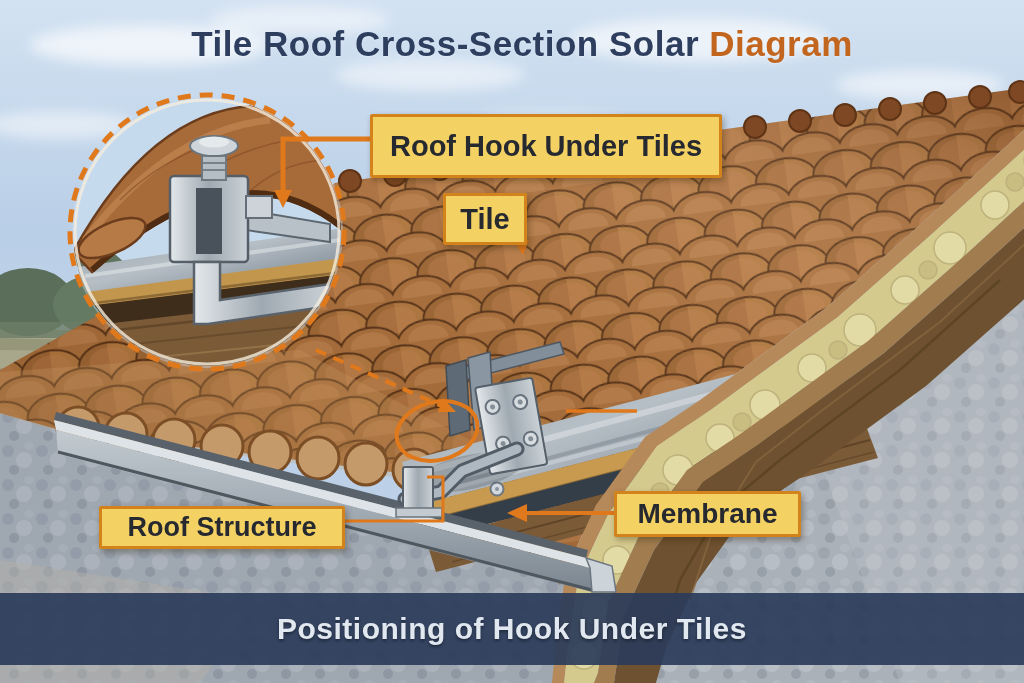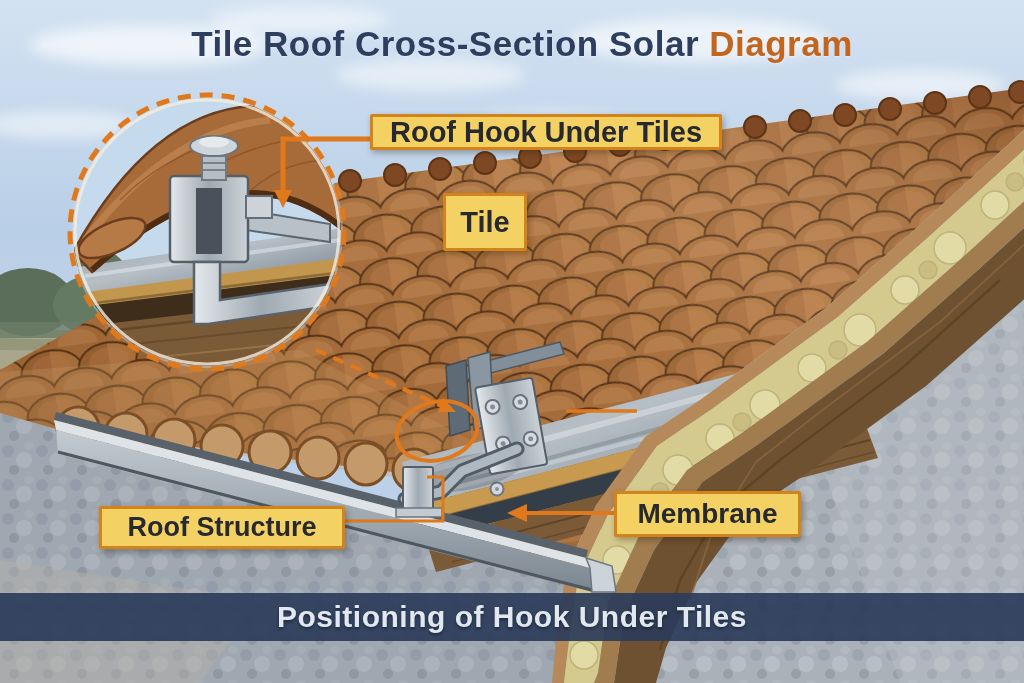--- a/index.html
+++ b/index.html
@@ -17,27 +17,27 @@
     margin-left:20px;
   }
   .page-title .accent{color:#c2661f;}
   .callout{
     position:absolute;display:flex;align-items:center;justify-content:center;
     background:#f3d163;border:3px solid #d2831c;border-radius:2px;
     color:#26292f;font-weight:700;box-sizing:border-box;
     box-shadow:2px 3px 6px rgba(50,35,10,.35);
     z-index:25;white-space:nowrap;
   }
-  .co-roofhook{left:370px;top:114px;width:352px;height:36px;font-size:29px;}
-  .co-tile{left:443px;top:193px;width:84px;height:58px;font-size:29px;}
+  .co-roofhook{left:370px;top:114px;width:352px;height:64px;font-size:29px;}
+  .co-tile{left:443px;top:193px;width:84px;height:52px;font-size:29px;}
   .co-flashing{left:637px;top:389px;width:140px;height:46px;font-size:27px;}
   .co-membrane{left:614px;top:491px;width:187px;height:46px;font-size:28px;}
   .co-roofstructure{left:99px;top:506px;width:246px;height:43px;font-size:27px;}
   .banner{
-    position:absolute;left:0;top:593px;width:1024px;height:48px;
+    position:absolute;left:0;top:593px;width:1024px;height:72px;
     background:rgba(43,60,90,.92);
     display:flex;align-items:center;justify-content:center;
     z-index:28;
   }
   .banner-text{
     color:#e2e8f0;font-size:30px;font-weight:700;letter-spacing:.5px;
     text-shadow:0 2px 3px rgba(10,15,25,.5);
   }
 </style>
 </head>

